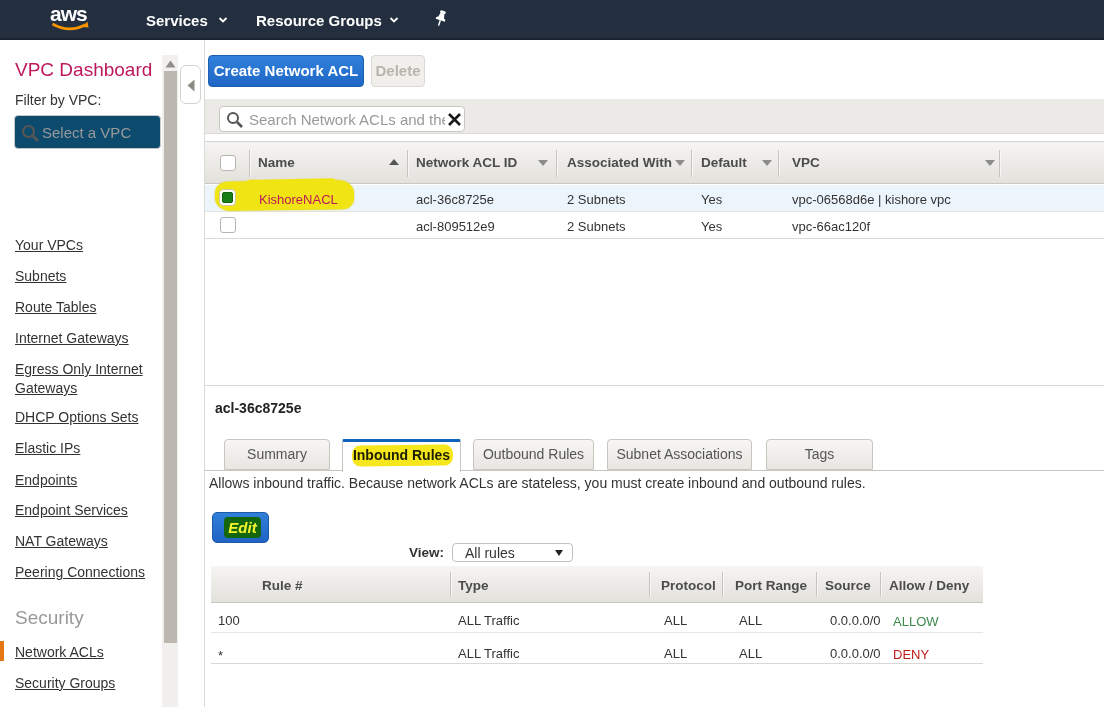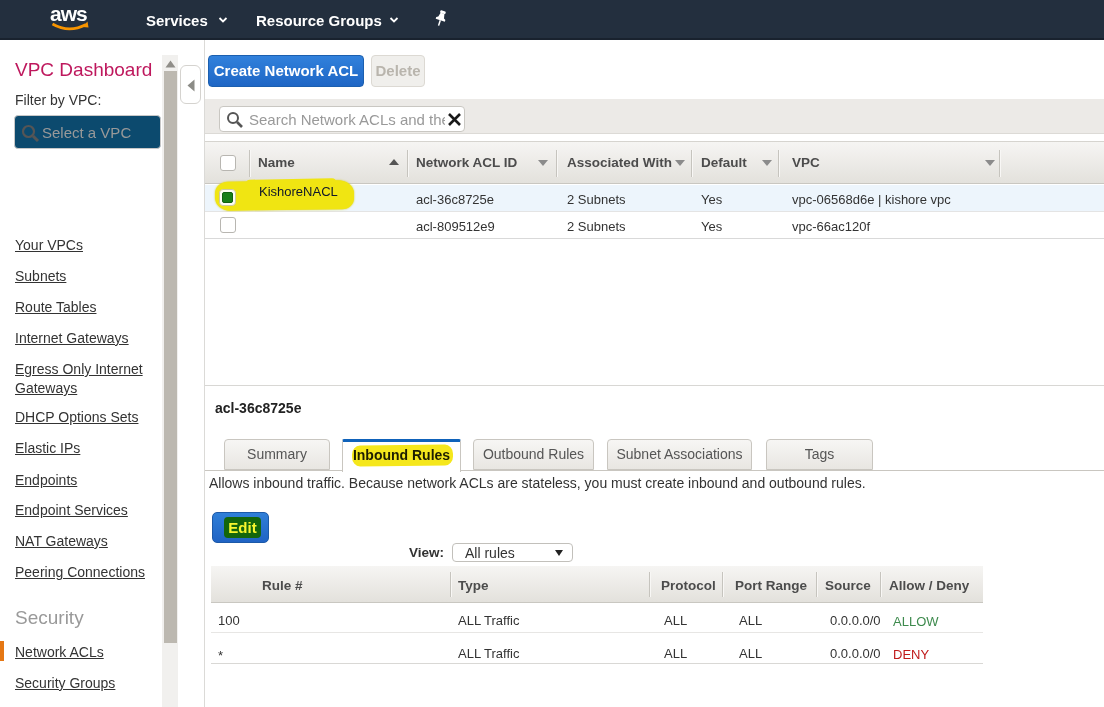--- a/index.html
+++ b/index.html
@@ -94,21 +94,21 @@
 #tab-active .t { position:absolute; left:0; top:5px; width:100%; text-align:center;
   font-size:14px; font-weight:bold; color:#1d1d00; }
 
 #desc { position:absolute; left:209px; top:475px; font-size:14px; color:#333; }
 
 #btn-edit { position:absolute; left:212px; top:512px; width:57px; height:31px;
   border-radius:5px; border:1px solid #1c59a8; background:linear-gradient(#2f7fd8,#2063c4); }
 #edit-green { position:absolute; left:11px; top:4px; width:37px; height:21px;
   background:#13660b; border-radius:4px; }
 #edit-green span { position:absolute; width:100%; text-align:center; top:2px;
-  font-size:15px; font-weight:bold; color:#f6f62e; }
+  font-size:15px; font-weight:bold; color:#f6f62e;font-style:italic; }
 
 #viewlab { position:absolute; left:409px; top:545px; font-size:13.5px; font-weight:bold; color:#333; }
 #viewsel { position:absolute; left:452px; top:543px; width:121px; height:19px;
   background:#fff; border:1px solid #c2c0bb; border-radius:4px; }
 #viewsel .t { position:absolute; left:12px; top:1px; font-size:14px; color:#333; }
 #viewsel .c { position:absolute; right:9px; top:6px; width:0; height:0;
   border-left:4.5px solid transparent; border-right:4.5px solid transparent; border-top:6px solid #222; }
 
 
 #t2-head { left:211px; top:566px; width:772px; height:37px; border-top:none; }
@@ -218,21 +218,21 @@
     <div class="th" style="left:587px;top:13px;">VPC</div>
     <div class="sortdn" style="left:780px;top:18px;"></div>
     <div class="vsep" style="left:794px;top:8px;height:27px;"></div>
   </div>
 
   <div id="t1-r1"></div>
   <div id="hl-name"></div>
   <div id="hl-name2"></div>
   <div id="cb-white"></div>
   <div id="cb-green"></div>
-  <div class="cell" style="left:259px;top:184px;z-index:4;color:#0f172a;">KishoreNACL</div>
+  <div class="cell" style="left:259px;top:192px;z-index:4;color:#be185d;">KishoreNACL</div>
   <div class="cell" style="left:416px;top:192px;">acl-36c8725e</div>
   <div class="cell" style="left:567px;top:192px;">2 Subnets</div>
   <div class="cell" style="left:701px;top:192px;">Yes</div>
   <div class="cell" style="left:792px;top:192px;">vpc-06568d6e | kishore vpc</div>
 
   <div id="t1-r2">
     <div class="cb" style="left:15px;top:5px;"></div>
   </div>
   <div class="cell" style="left:416px;top:219px;">acl-809512e9</div>
   <div class="cell" style="left:567px;top:219px;">2 Subnets</div>

